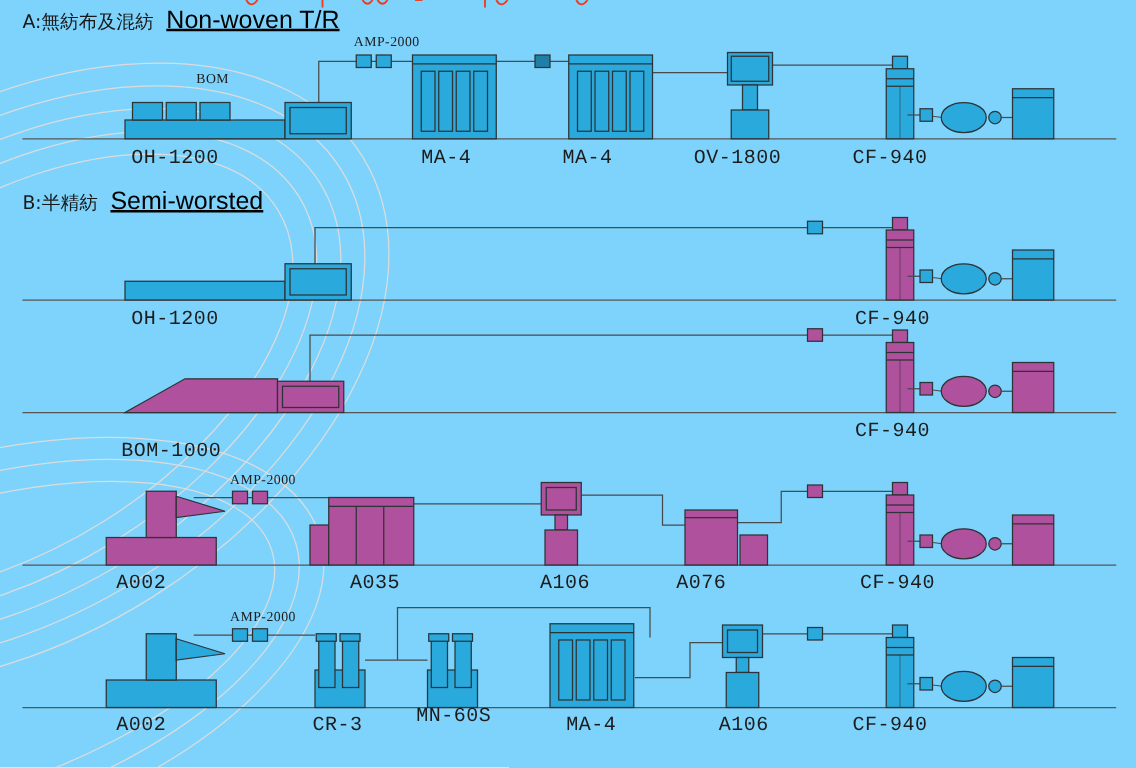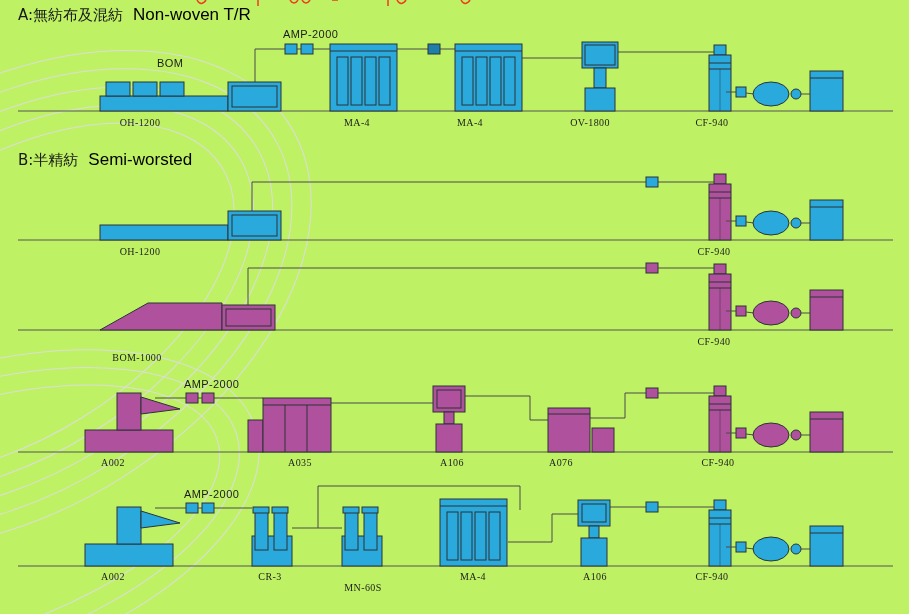--- a/index.html
+++ b/index.html
@@ -1,32 +1,32 @@
 <!DOCTYPE html>
 <html><head>
 <meta charset="utf-8">
 <style>
   html,body{margin:0;padding:0;background:#fff;}
   .stage{
-    position:relative;width:909px;height:614px;background:#bef264;
+    position:relative;width:909px;height:614px;background:#7dd3fc;
     overflow:hidden;font-family:"DejaVu Sans",sans-serif;
   }
   .stage svg{position:absolute;left:0;top:0;}
   .overlay{position:absolute;left:0;top:0;width:100%;height:100%;}
   .title{position:absolute;display:flex;gap:10px;align-items:baseline;white-space:nowrap;}
   .title .zh{font-size:15px;color:#181818;font-family:"DejaVu Sans",sans-serif;}
-  .title .en{font-size:17px;color:#000;font-family:"Liberation Sans","DejaVu Sans",sans-serif;}
+  .title .en{font-size:20px;color:#000;font-family:"Liberation Sans","DejaVu Sans",sans-serif;text-decoration:underline;}
   .ml{
     position:absolute;transform:translateX(-50%);
-    font-family:Liberation Serif, serif;
-    font-size:10px;color:#1c1c1c;letter-spacing:.4px;white-space:nowrap;
+    font-family:Liberation Mono, monospace;
+    font-size:16px;color:#1c1c1c;letter-spacing:.4px;white-space:nowrap;
   }
   .ann{
     position:absolute;
-    font-family:Liberation Sans, sans-serif;
+    font-family:Liberation Serif, serif;
     font-size:11px;color:#1c1c1c;letter-spacing:.4px;white-space:nowrap;
   }
 </style>
 </head>
 <body>
 
 <div class="stage">
 
 <svg width="909" height="614" viewBox="0 0 909 614">
   <defs>
@@ -243,19 +243,19 @@
   <span class="ml" style="left:714px;top:336px">CF-940</span>
 
   <span class="ml" style="left:113px;top:457px">A002</span>
   <span class="ml" style="left:300px;top:457px">A035</span>
   <span class="ml" style="left:452px;top:457px">A106</span>
   <span class="ml" style="left:561px;top:457px">A076</span>
   <span class="ml" style="left:718px;top:457px">CF-940</span>
 
   <span class="ml" style="left:113px;top:571px">A002</span>
   <span class="ml" style="left:270px;top:571px">CR-3</span>
-  <span class="ml" style="left:363px;top:582px">MN-60S</span>
+  <span class="ml" style="left:363px;top:564px">MN-60S</span>
   <span class="ml" style="left:473px;top:571px">MA-4</span>
   <span class="ml" style="left:595px;top:571px">A106</span>
   <span class="ml" style="left:712px;top:571px">CF-940</span>
 
 </div>
 </div>
 
 </body></html>

